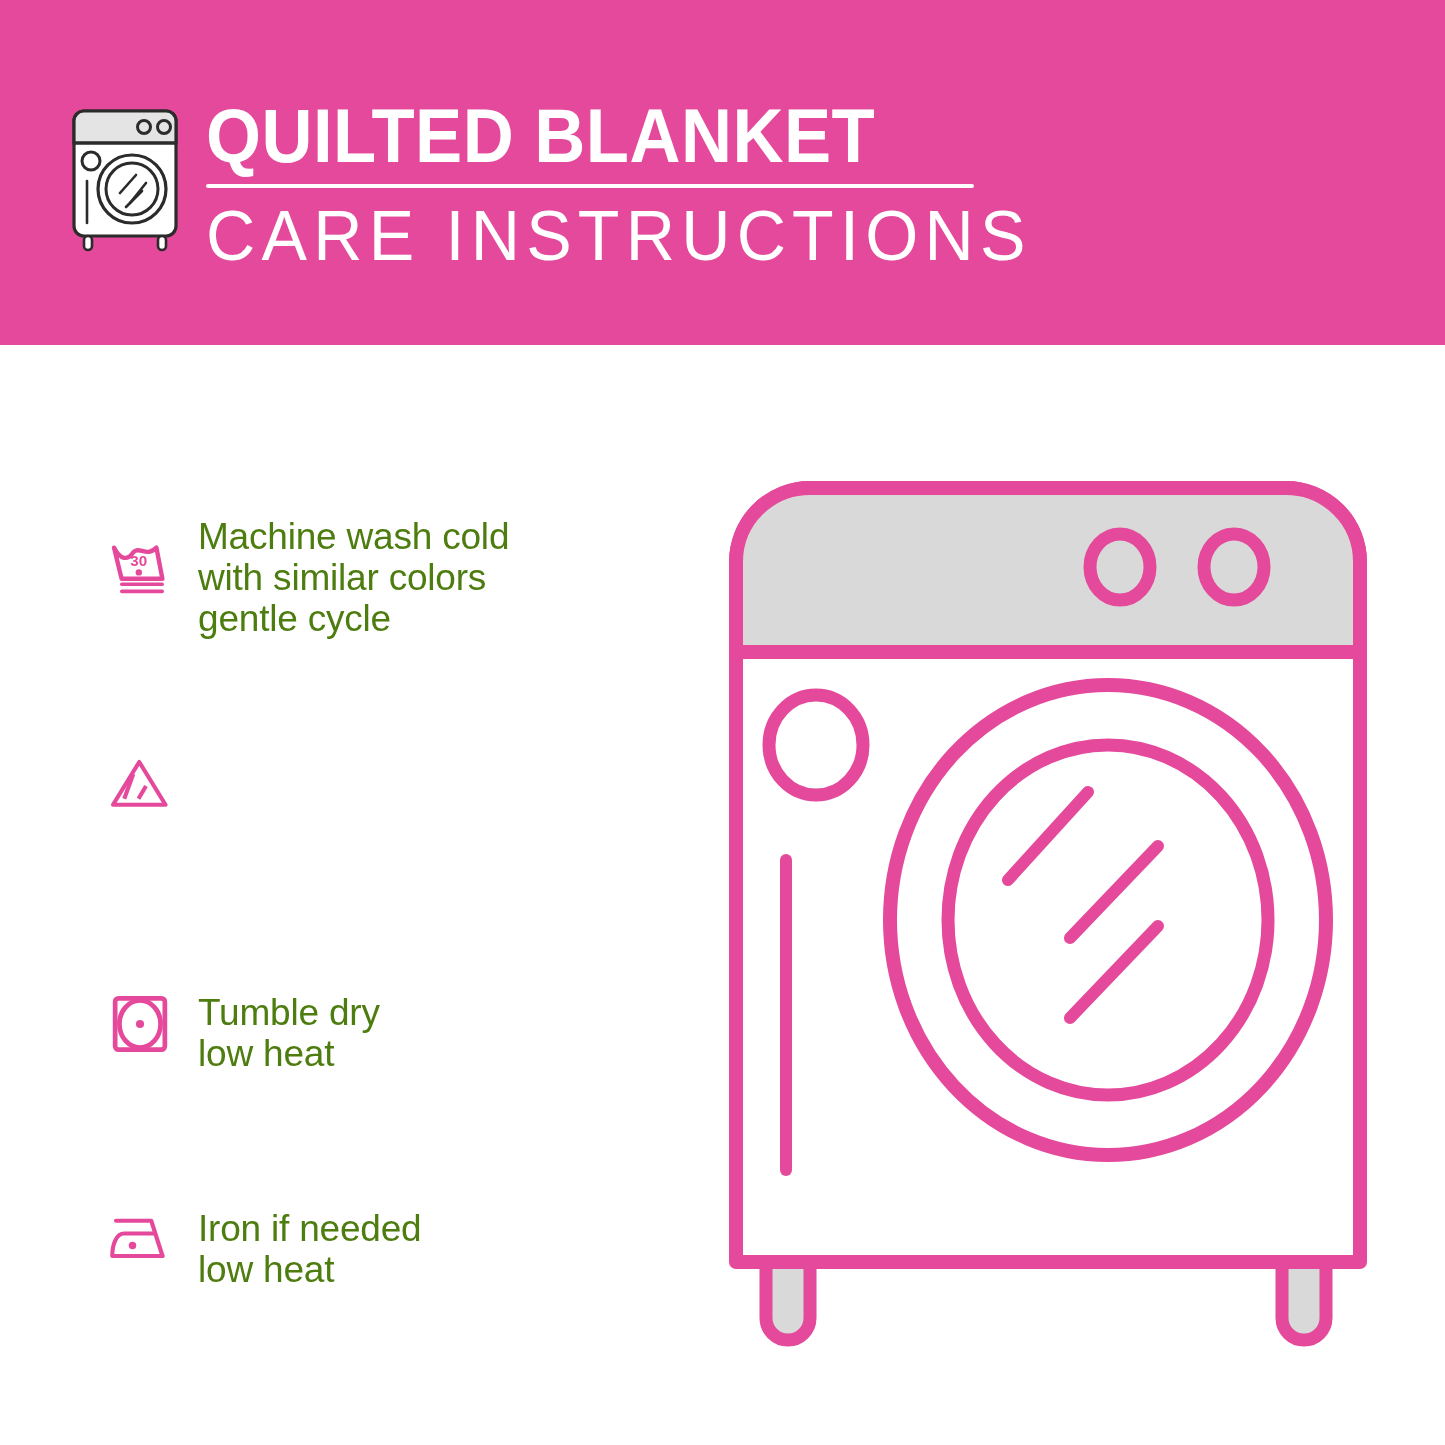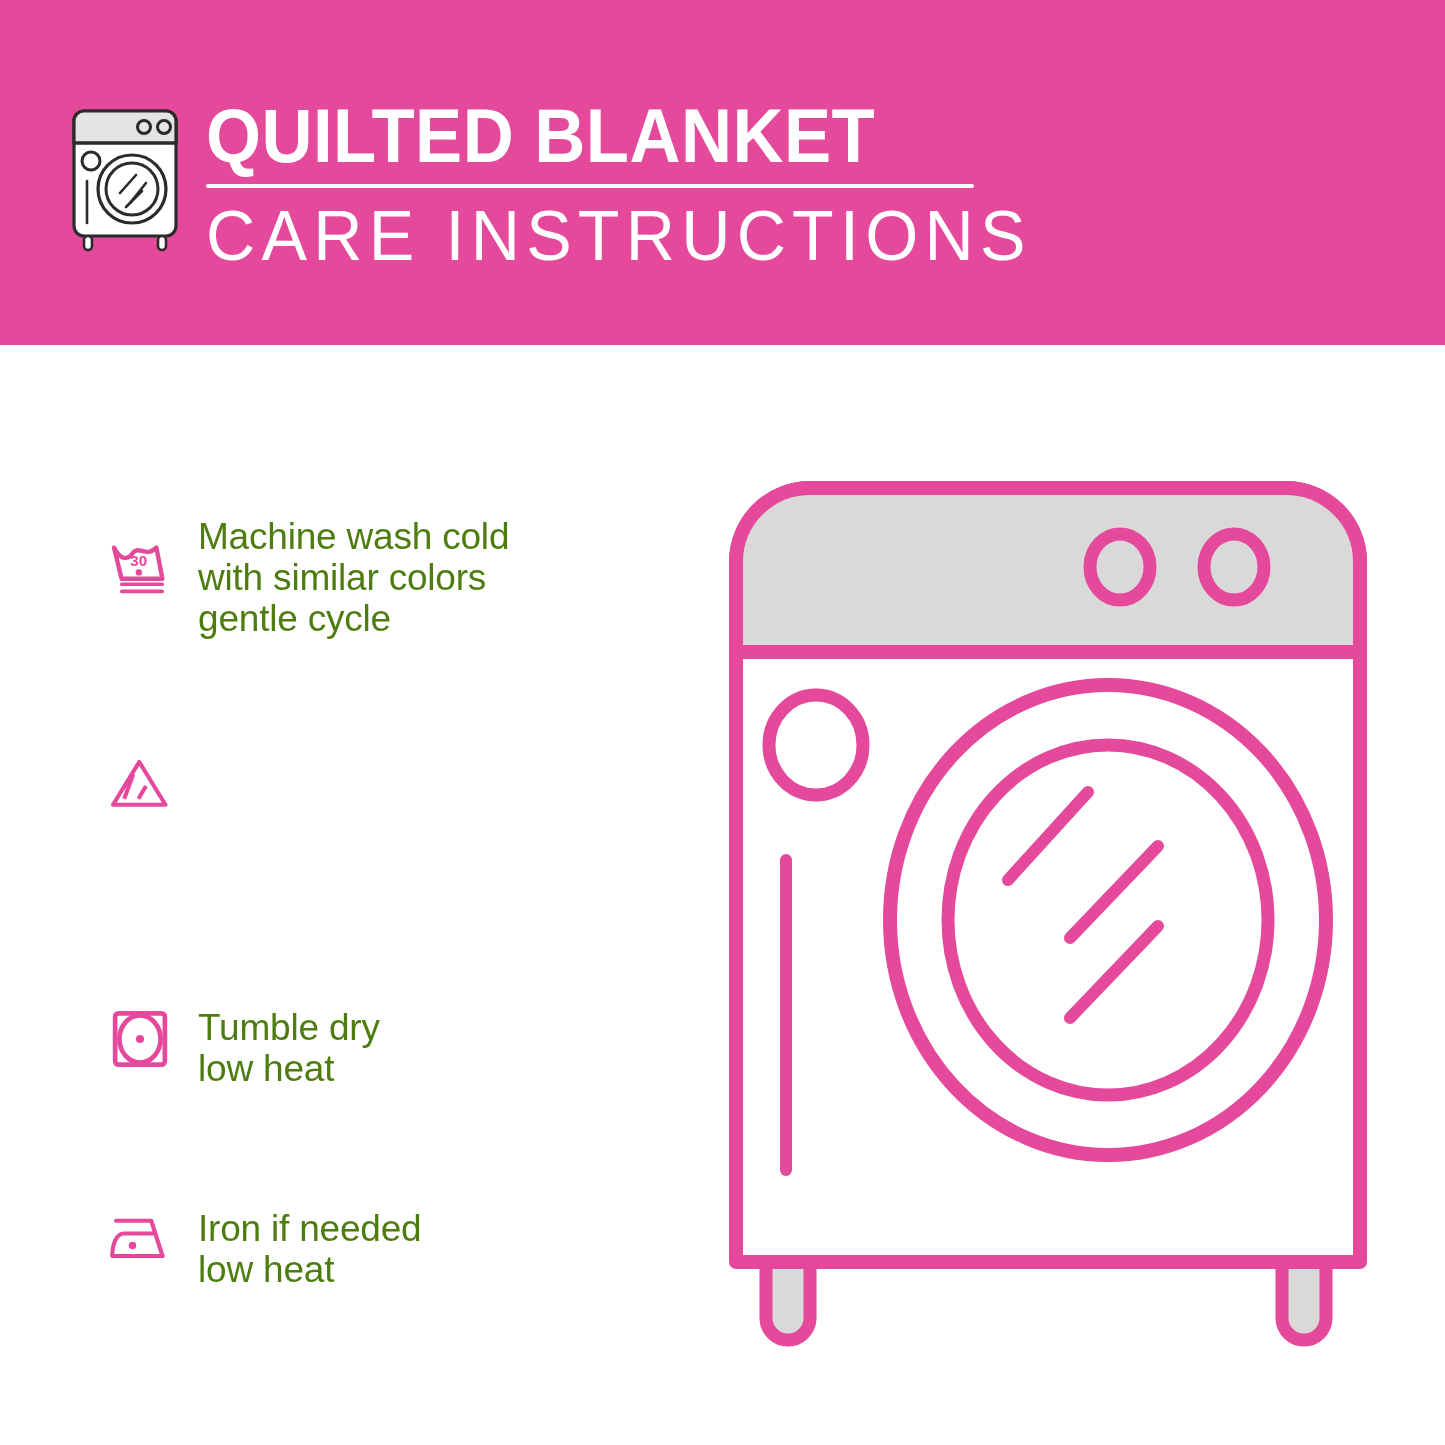--- a/index.html
+++ b/index.html
@@ -115,21 +115,21 @@
     font-family: "Liberation Sans", sans-serif;
     font-size: 37px;
     line-height: 41px;
     font-weight: 400;
     letter-spacing: -0.2px;
     white-space: pre-line;
   }
 
   #row-wash  { top: 155px; }
   #row-bleach{ top: 368px; }
-  #row-dry   { top: 624px; }
+  #row-dry   { top: 609px; }
   #row-iron  { top: 833px; }
 
   #row-wash   .care-label { padding-top: 16px; }
   #row-bleach .care-label { padding-top: 38px; }
   #row-dry    .care-label { padding-top: 38px; }
   #row-iron   .care-label { padding-top: 30px; }
 
   
   #machine-illustration {
     position: absolute;

